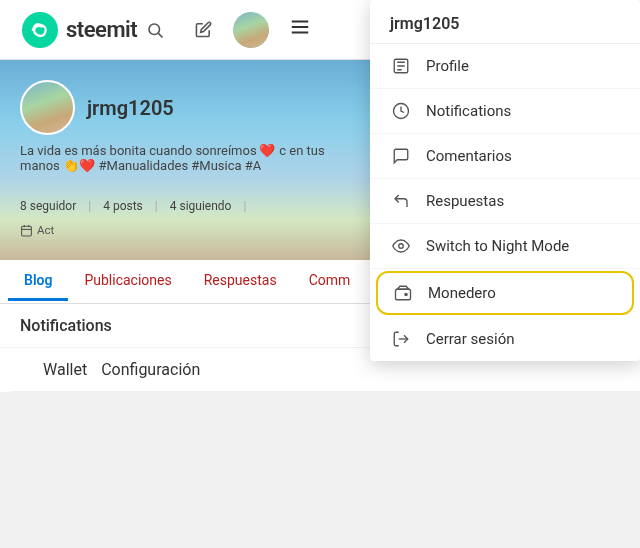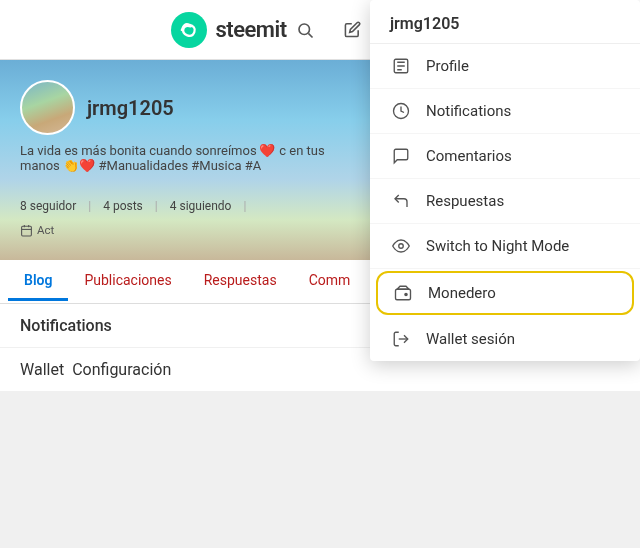--- a/index.html
+++ b/index.html
@@ -11,22 +11,22 @@
       position: relative;
       background: #f0f0f0;
     }
 
     
     .topbar {
       background: white;
       height: 60px;
       display: flex;
       align-items: center;
-      justify-content: center;
-      padding: 0 28px;
+      justify-content: flex-start;
+      padding: 0 22px;
       border-bottom: 1px solid #e0e0e0;
       position: relative;
       z-index: 10;
     }
     .logo-area {
       display: flex;
       align-items: center;
       gap: 8px;
     }
     .logo-icon {
@@ -182,23 +182,24 @@
       padding: 12px 20px;
       font-size: 16px;
       color: #333;
       cursor: pointer;
       border-bottom: 1px solid #f0f0f0;
     }
     .sidebar-item.bold {
       font-weight: 500;
     }
     .sidebar-item.sub {
-      padding-left: 20px;
-      display: flex;
-      gap: 8px;
+      padding-left: 32px;
+      display: flex;
+      gap: 14px;
+      margin-left: 11px;
     }
 
     
     .dropdown-overlay {
       position: absolute;
       top: 0;
       right: 0;
       width: 270px;
       background: white;
       border-radius: 4px;
@@ -396,15 +397,15 @@
   </div>
 
   <div class="dropdown-item">
     <span class="item-icon">
       <svg width="18" height="18" viewBox="0 0 24 24" fill="none" stroke="#555" stroke-width="1.8">
           <path d="M9 21H5a2 2 0 01-2-2V5a2 2 0 012-2h4"></path>
           <polyline points="16 17 21 12 16 7"></polyline>
           <line x1="21" y1="12" x2="9" y2="12"></line>
         </svg>
     </span>
-    <span>Wallet sesión</span>
+    <span>Cerrar sesión</span>
   </div>
 </div>
 
 </body></html>

